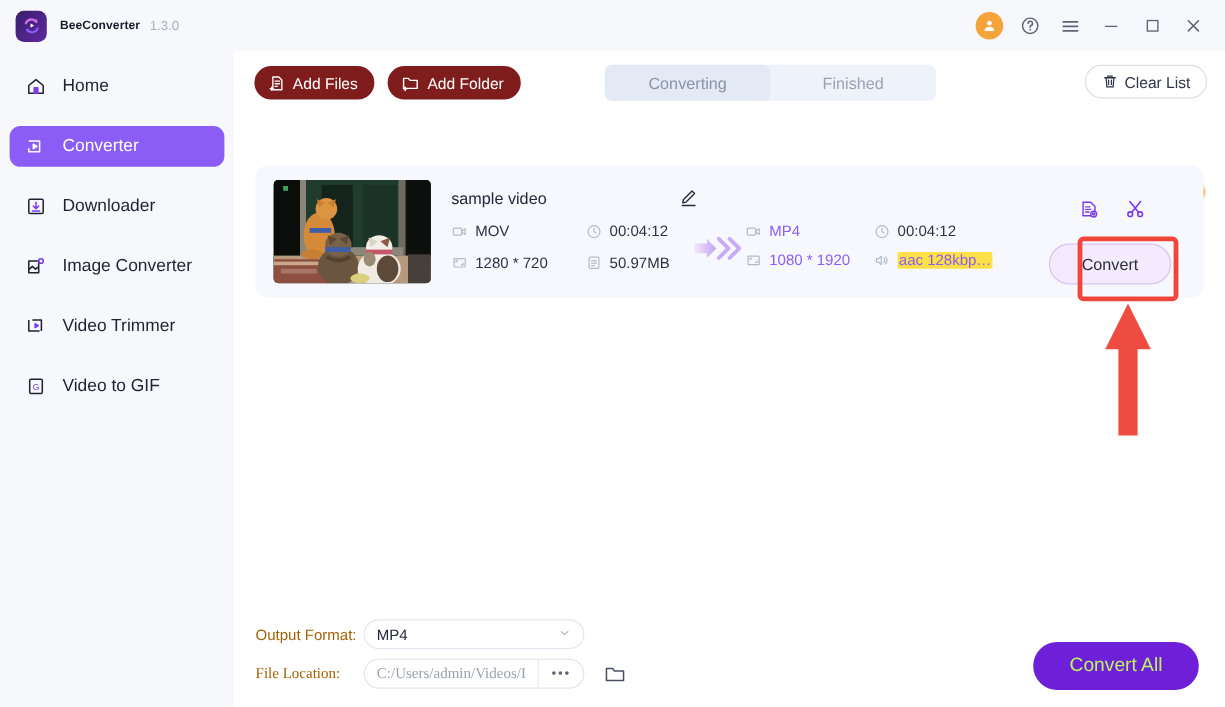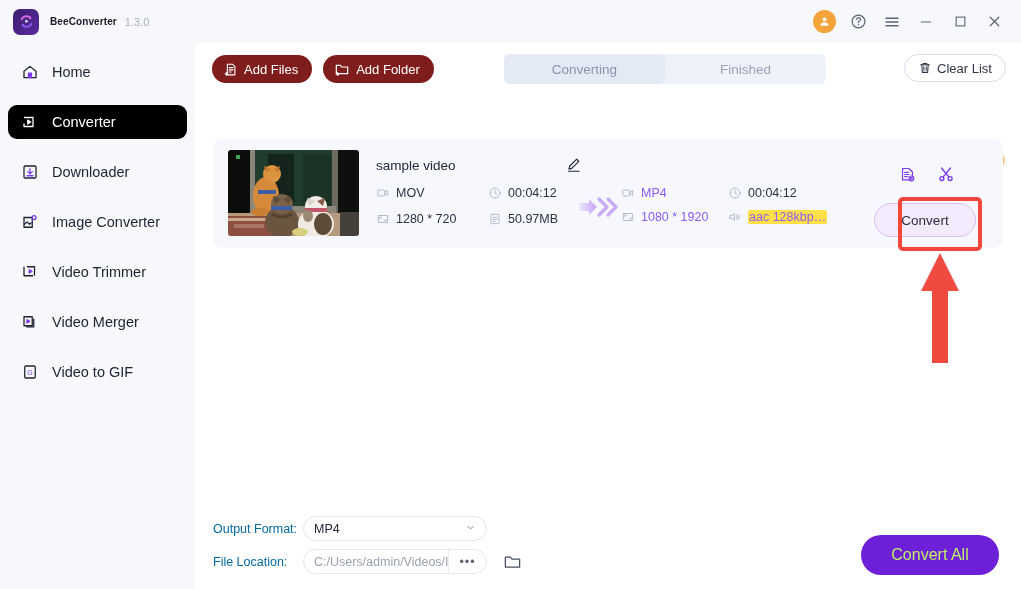--- a/index.html
+++ b/index.html
@@ -67,21 +67,21 @@
     color: #1f2230;
   }
   .nav-item .nav-ico {
     width: 19px; height: 19px;
     display: flex; align-items: center; justify-content: center;
     margin-right: 13px;
     flex: 0 0 auto;
   }
   .nav-item .nav-label { font-size: 14.5px; }
   .nav-item.active {
-    background: #000000;
+    background: #8b5cf6;
     color: #ffffff;
   }
 
   
   .main {
     position: absolute; top: 43px; left: 195px;
     width: 826px; height: 546px;
     background: #ffffff;
   }
 
@@ -95,21 +95,21 @@
     color: #ffffff; font-size: 13px;
     display: flex; align-items: center;
     padding: 0 14px 0 11px;
     cursor: pointer;
     white-space: nowrap;
   }
   .pill-btn .bico { margin-right: 6px; display: flex; align-items: center; }
 
   .seg {
     position: absolute; top: 11px; left: 309px;
-    width: 322px; height: 30px;
+    width: 276px; height: 30px;
     background: #eef2fa; border-radius: 6px;
     display: flex;
     justify-content: center;
   }
   .seg-tab {
     flex: 1; display: flex; align-items: center; justify-content: center;
     font-size: 13.5px; color: #9aa3b4; border-radius: 6px;
     cursor: pointer;
   }
   .seg-tab.active { background: #e3eaf6; color: #8a94a6; }
@@ -197,21 +197,21 @@
   
   .anno-box {
     position: absolute; border: 4px solid #f0463c; border-radius: 5px;
     pointer-events: none;
   }
   .anno-arrow { position: absolute; pointer-events: none; }
 
   
   .footer { position: absolute; bottom: 0; left: 0; width: 826px; height: 80px; }
   .f-row { position: absolute; display: flex; align-items: center; }
-  .f-label { font-size: 12.5px; color: #0369a1; width: 90px; }
+  .f-label { font-size: 12.5px; color: #a16207; width: 90px; }
   .sel {
     width: 184px; height: 25px; border-radius: 13px;
     border: 1px solid #e2e6ee; background: #fff;
     display: flex; align-items: center; padding: 0 10px;
     font-size: 12.5px; color: #23273a; cursor: pointer;
   }
   .sel .chev { margin-left: auto; color: #aab1c0; font-size: 10px; }
   .loc {
     width: 184px; height: 25px; border-radius: 13px;
     border: 1px solid #e2e6ee; background: #fff;
@@ -339,30 +339,20 @@
       <span class="nav-ico">
         <svg width="18" height="18" viewBox="0 0 24 24" fill="none" stroke="#1f2230" stroke-width="1.7" stroke-linejoin="round">
           <path d="M4 5v12h12"></path>
           <path d="M8 5h10v12"></path>
           <path d="M11 9l3.5 2.2-3.5 2.2z" fill="#7c3aed" stroke="#7c3aed"></path>
         </svg>
       </span>
       <span class="nav-label">Video Trimmer</span>
     </div>
 
-    <div class="nav-item">
-      <span class="nav-ico">
-        <svg width="18" height="18" viewBox="0 0 24 24" fill="none" stroke="#1f2230" stroke-width="1.7" stroke-linejoin="round">
-          <rect x="4" y="5" width="11" height="12"></rect>
-          <path d="M17 7.5v11H7"></path>
-          <path d="M8 9l3.5 2.2L8 13.4z" fill="#7c3aed" stroke="#7c3aed"></path>
-        </svg>
-      </span>
-      <span class="nav-label">Video Merger</span>
-    </div>
 
     <div class="nav-item">
       <span class="nav-ico">
         <svg width="18" height="18" viewBox="0 0 24 24" fill="none" stroke="#1f2230" stroke-width="1.7" stroke-linejoin="round">
           <rect x="5" y="4" width="14" height="16" rx="1.5"></rect>
           <text x="12" y="16" font-size="9.5" fill="#7c3aed" stroke="none" text-anchor="middle" font-family="Liberation Sans">G</text>
         </svg>
       </span>
       <span class="nav-label">Video to GIF</span>
     </div>
@@ -602,21 +592,21 @@
         <div class="sel">
           <span>MP4</span>
           <span class="chev">
             <svg width="11" height="11" viewBox="0 0 24 24" fill="none" stroke="#aab1c0" stroke-width="2.2" stroke-linecap="round" stroke-linejoin="round">
               <path d="M6 9.5l6 5.5 6-5.5"></path>
             </svg>
           </span>
         </div>
       </div>
 
-      <div class="f-row" style="left:18px; top:40px;">
+      <div class="f-row" style="left:18px; top:40px;font-family:Liberation Serif, serif;">
         <span class="f-label">File Location:</span>
         <div class="loc">
           <span class="loctxt">C:/Users/admin/Videos/I</span>
           <span class="dots">•••</span>
         </div>
         <span class="folder-ico">
           <svg width="19" height="19" viewBox="0 0 24 24" fill="none" stroke="#4a5061" stroke-width="1.6" stroke-linejoin="round">
             <path d="M3 6.5h6.5l2 2.5H21v10H3z"></path>
           </svg>
         </span>

